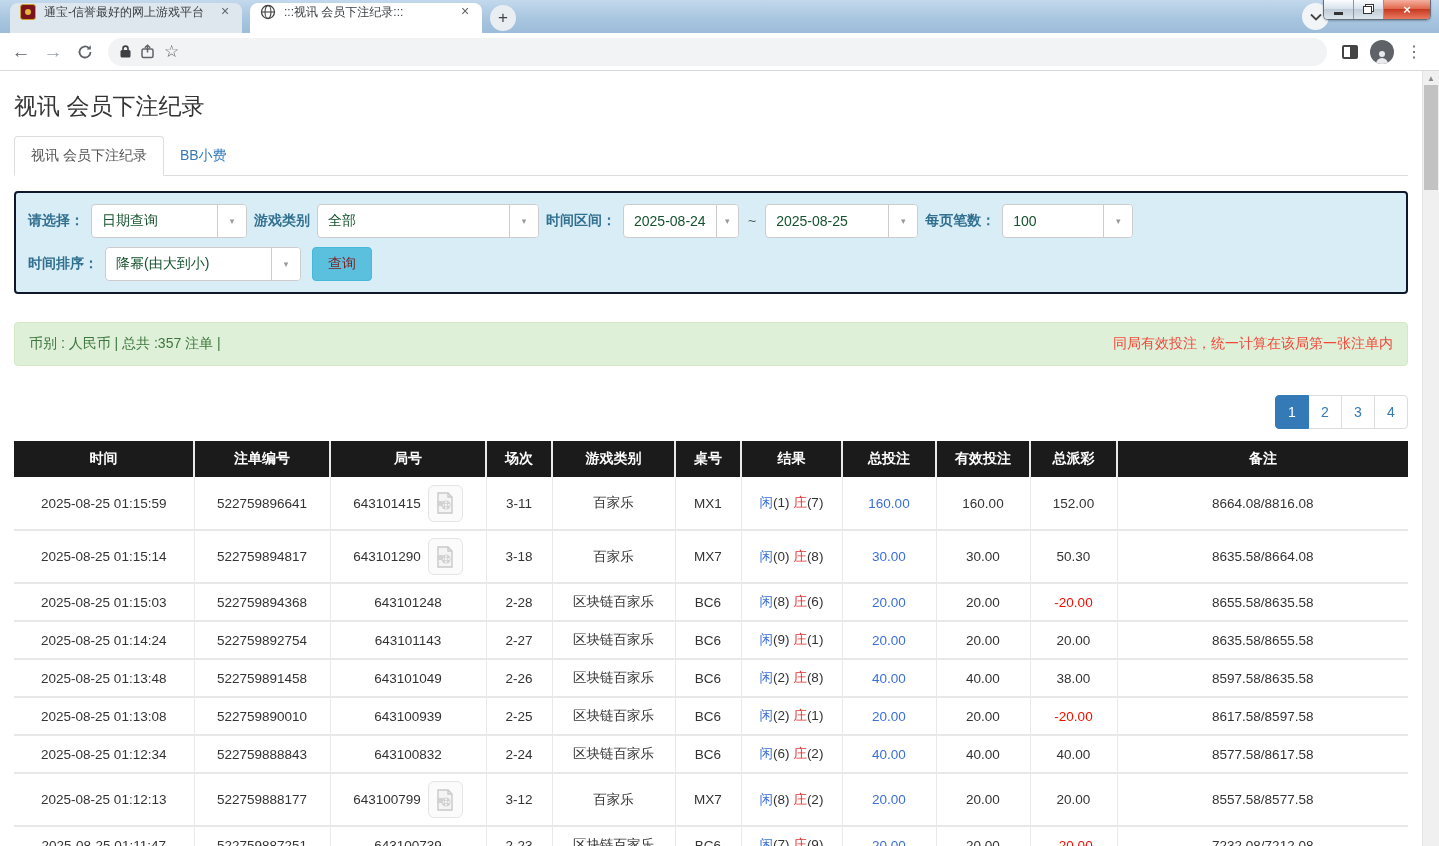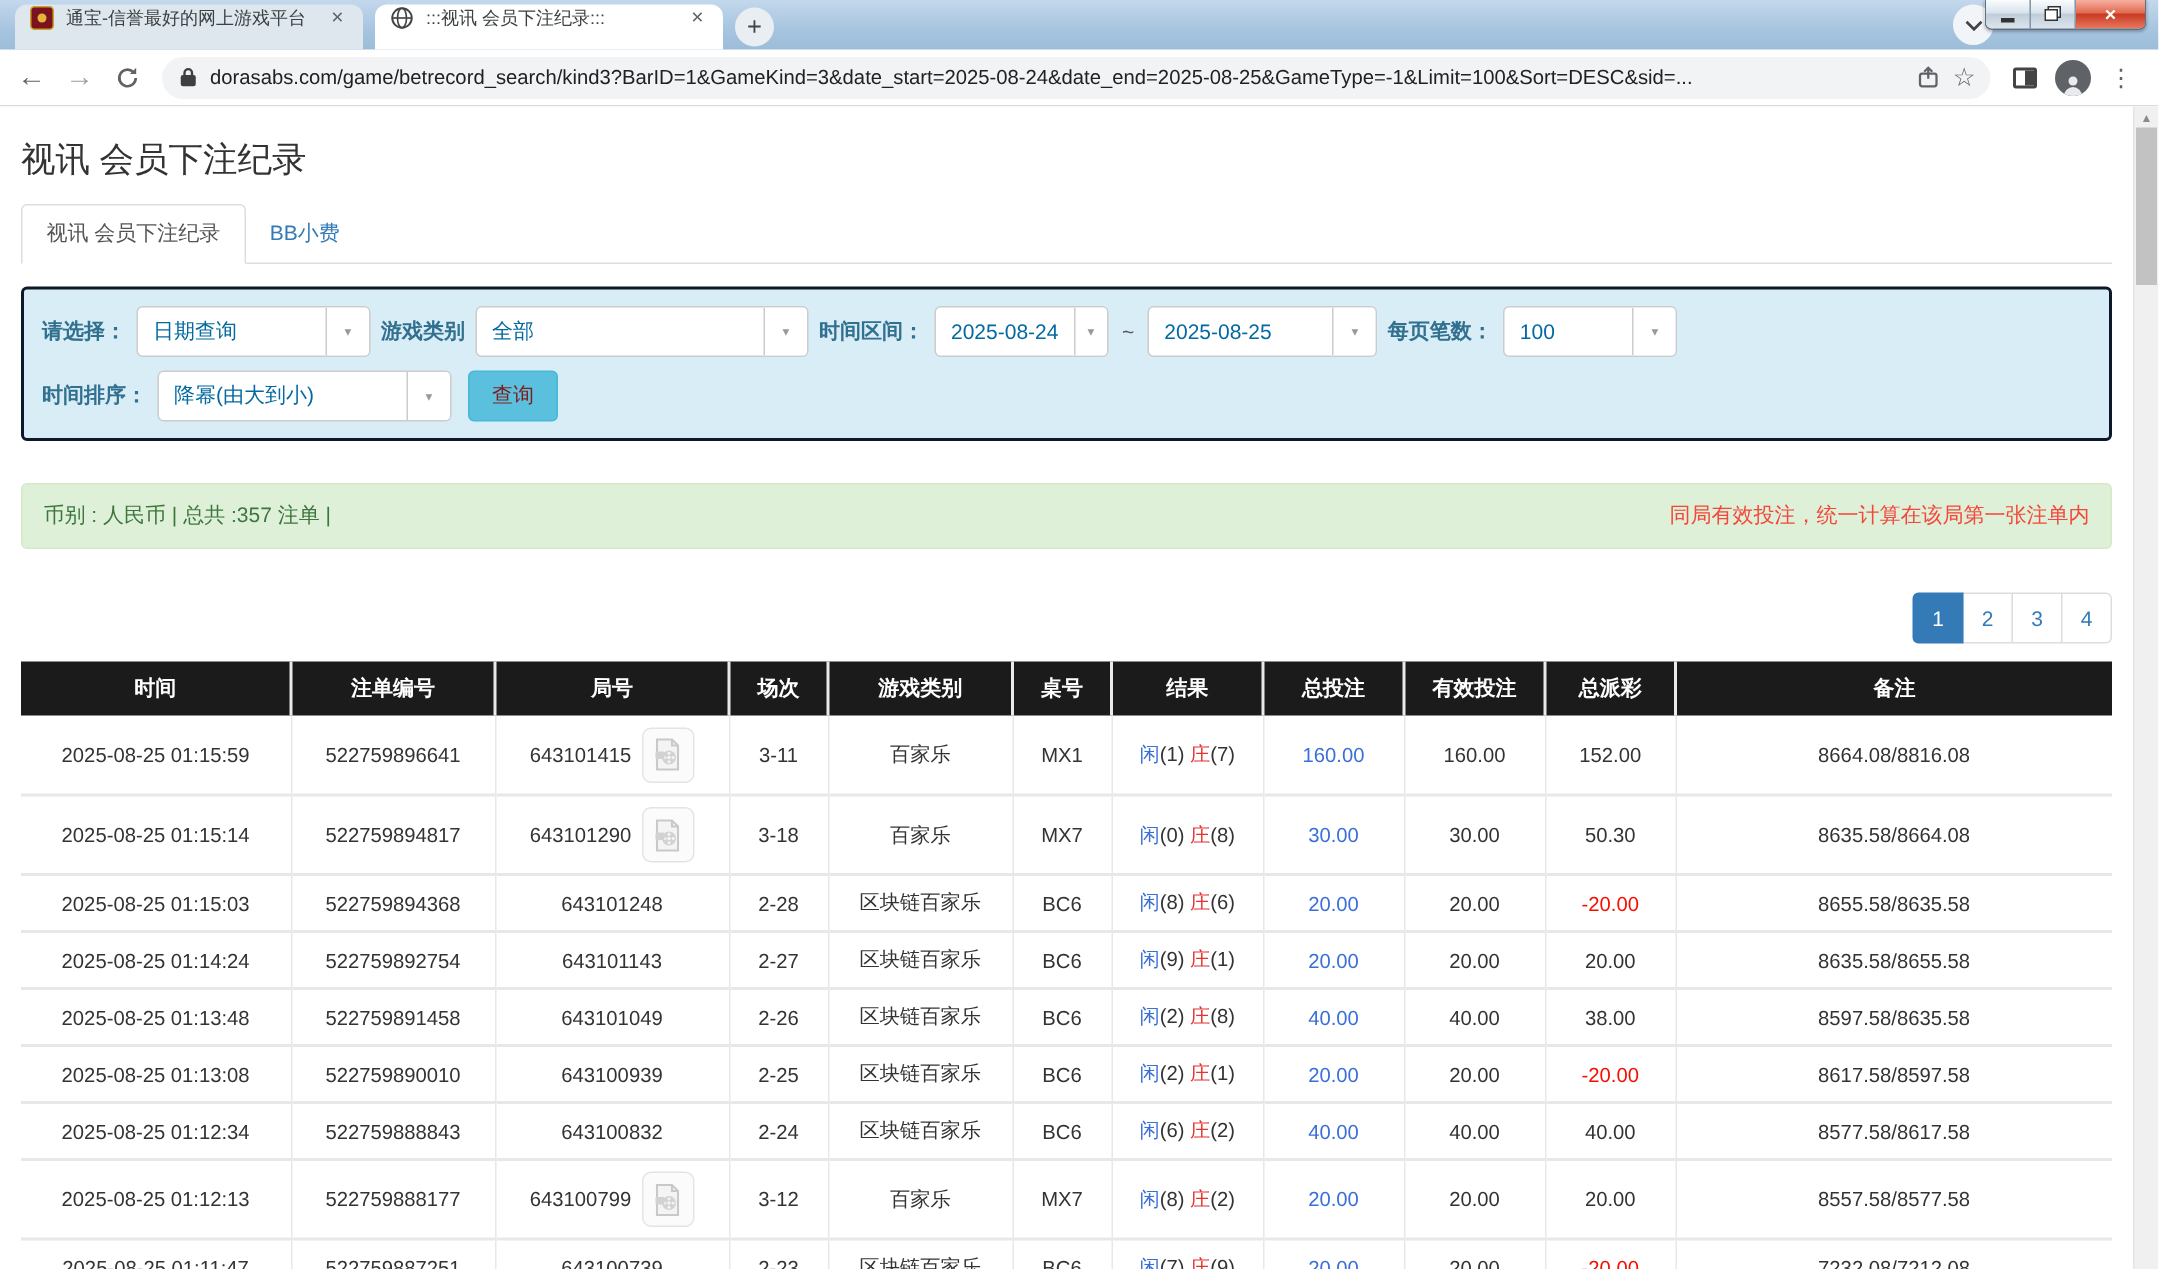--- a/index.html
+++ b/index.html
@@ -49,21 +49,21 @@
 
   .page-tabs { display:flex; border-bottom:1px solid #ddd; align-items:flex-end; }
   .ptab { padding:10px 16px; font-size:14px; }
   .ptab-active { border:1px solid #ddd; border-bottom:1px solid #fff; margin-bottom:-1px; border-radius:4px 4px 0 0; color:#555; background:#fff; }
   .ptab-link { color:#337ab7; cursor:pointer; }
 
   .filter-panel { margin-top:15px; background:#d9edf7; border:2px solid #0f172a; border-radius:4px; padding:11px 12px; display:flex; flex-direction:column; gap:9px; }
   .filter-row { display:flex; align-items:center; gap:7px; }
   .f-label { color:#31708f; font-weight:bold; font-size:14px; white-space:nowrap; }
   .sel { background:#fff; border:1px solid #ccc; border-radius:4px; height:34px; display:flex; align-items:stretch; overflow:hidden; }
-  .sel-val { padding:11px 10px; font-size:14px; color:#0369a1; display:flex; align-items:center; flex:1; white-space:nowrap; }
+  .sel-val { padding:11px 10px; font-size:14px; color:#14532d; display:flex; align-items:center; flex:1; white-space:nowrap; }
   .sel-arrow { width:29px; border-left:1px solid #ccc; display:flex; align-items:center; justify-content:center; color:#999; font-size:9px; background:#fff; }
   .tilde { color:#555; font-size:14px; padding:0 2px; }
   .btn-query { background:#5bc0de; border:1px solid #46b8da; color:#7f1d1d; border-radius:4px; height:34px; padding:0 15px; font-size:14px; margin-left:4px; }
 
   .summary { margin-top:28px; background:#dff0d8; border:1px solid #d6e9c6; border-radius:4px; height:44px; display:flex; align-items:center; justify-content:space-between; padding:0 14px; font-size:14px; }
   .summary-left { color:#3c763d; }
   .summary-right { color:#f4473a; }
 
   .pagination { display:flex; justify-content:flex-end; margin-top:29px; }
   .pg-btn { min-width:34px; height:34px; display:flex; align-items:center; justify-content:center; border:1px solid #ddd; background:#fff; color:#337ab7; font-size:14px; margin-left:-1px; }
@@ -141,21 +141,20 @@
           <polygon points="13.8,1.2 13.8,5.4 9.6,5.4" fill="#5f6368"></polygon>
         </svg>
     </div>
     <div class="addressbar">
       <span class="ab-icon">
         <svg width="11" height="13" viewBox="0 0 11 13">
             <rect x="0.5" y="5" width="10" height="7.5" rx="1.5" fill="#3c4043"></rect>
             <path d="M3 5V3.6a2.5 2.5 0 0 1 5 0V5" fill="none" stroke="#3c4043" stroke-width="1.6"></path>
           </svg>
       </span>
-      <span class="url-text">dorasabs.com/game/betrecord_search/kind3?BarID=1&amp;GameKind=3&amp;date_start=2025-08-24&amp;date_end=2025-08-25&amp;GameType=-1&amp;Limit=100&amp;Sort=DESC&amp;sid=...</span>
       <span class="ab-icon">
         <svg width="15" height="15" viewBox="0 0 15 15">
             <rect x="2" y="5" width="11" height="8.5" rx="1.5" fill="none" stroke="#5f6368" stroke-width="1.5"></rect>
             <line x1="7.5" y1="8.5" x2="7.5" y2="1.5" stroke="#5f6368" stroke-width="1.5"></line>
             <polyline points="4.8,3.8 7.5,1.2 10.2,3.8" fill="none" stroke="#5f6368" stroke-width="1.5"></polyline>
           </svg>
       </span>
       <span class="ab-icon star">☆</span>
     </div>
     <div class="right-icon">
@@ -200,21 +199,21 @@
           <div class="sel" style="width:116px">
             <span class="sel-val">2025-08-24</span>
             <span class="sel-arrow">▾</span>
           </div>
           <span class="tilde">~</span>
           <div class="sel" style="width:153px">
             <span class="sel-val">2025-08-25</span>
             <span class="sel-arrow">▾</span>
           </div>
           <span class="f-label">每页笔数：</span>
-          <div class="sel" style="width:116px">
+          <div class="sel" style="width:131px">
             <span class="sel-val">100</span>
             <span class="sel-arrow">▾</span>
           </div>
         </div>
         <div class="filter-row">
           <span class="f-label">时间排序：</span>
           <div class="sel" style="width:196px">
             <span class="sel-val">降幂(由大到小)</span>
             <span class="sel-arrow">▾</span>
           </div>

